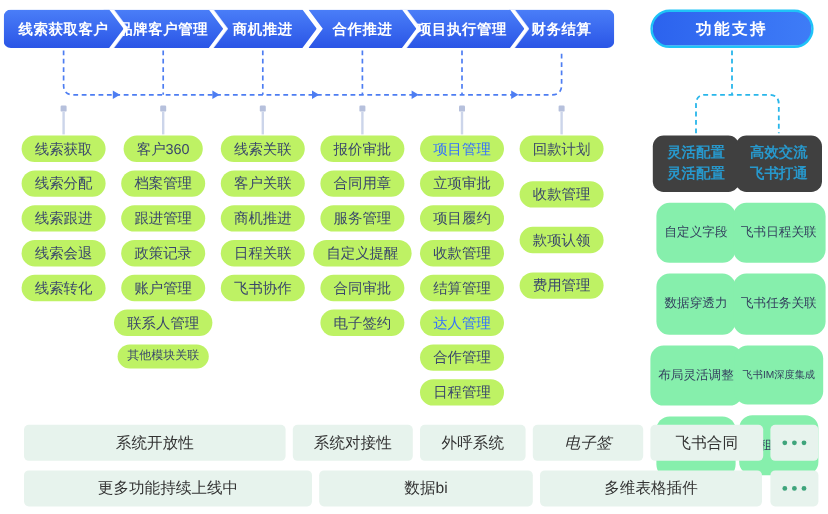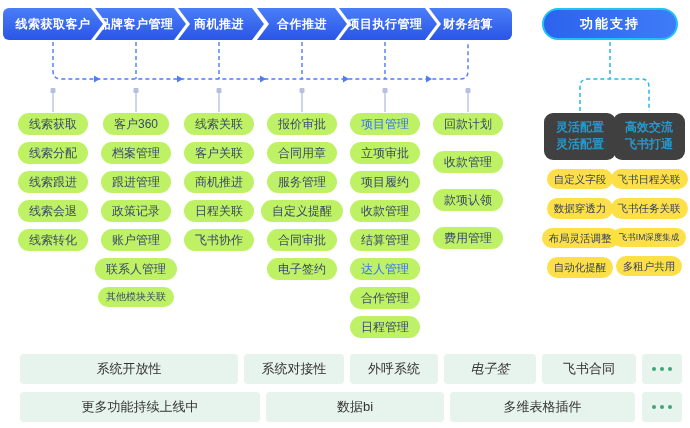--- a/index.html
+++ b/index.html
@@ -40,22 +40,22 @@
 
   
   .sup-col{position:absolute;top:113px;width:78px;display:flex;flex-direction:column;align-items:center;}
   .sup-header{
     width:72px;box-sizing:border-box;background:#404040;color:#2798cc;
     font-weight:bold;font-size:12px;line-height:1.45;text-align:center;
     border-radius:9px;padding:6px 2px;
   }
   .sup-items{margin-top:9px;display:flex;flex-direction:column;align-items:center;gap:9px;}
   .sup-item{
-    background:#fde047;color:#33405e;font-size:10.5px;line-height:10.5px;
-    padding:5px 7px;border-radius:11px;white-space:nowrap;
+    background:#86efac;color:#33405e;font-size:10.5px;line-height:10.5px;
+    padding:20px 7px;border-radius:11px;white-space:nowrap;
   }
   .sup-item.sm{font-size:8.5px;line-height:9px;}
 
   
   .bottom-box{
     position:absolute;height:30px;background:#e7f3ed;border-radius:4px;
     color:#333;font-size:13px;display:flex;align-items:center;justify-content:center;white-space:nowrap;
   }
   .dot{width:4px;height:4px;border-radius:50%;background:#3ea47b;display:inline-block;margin:0 2px;}
 </style>

